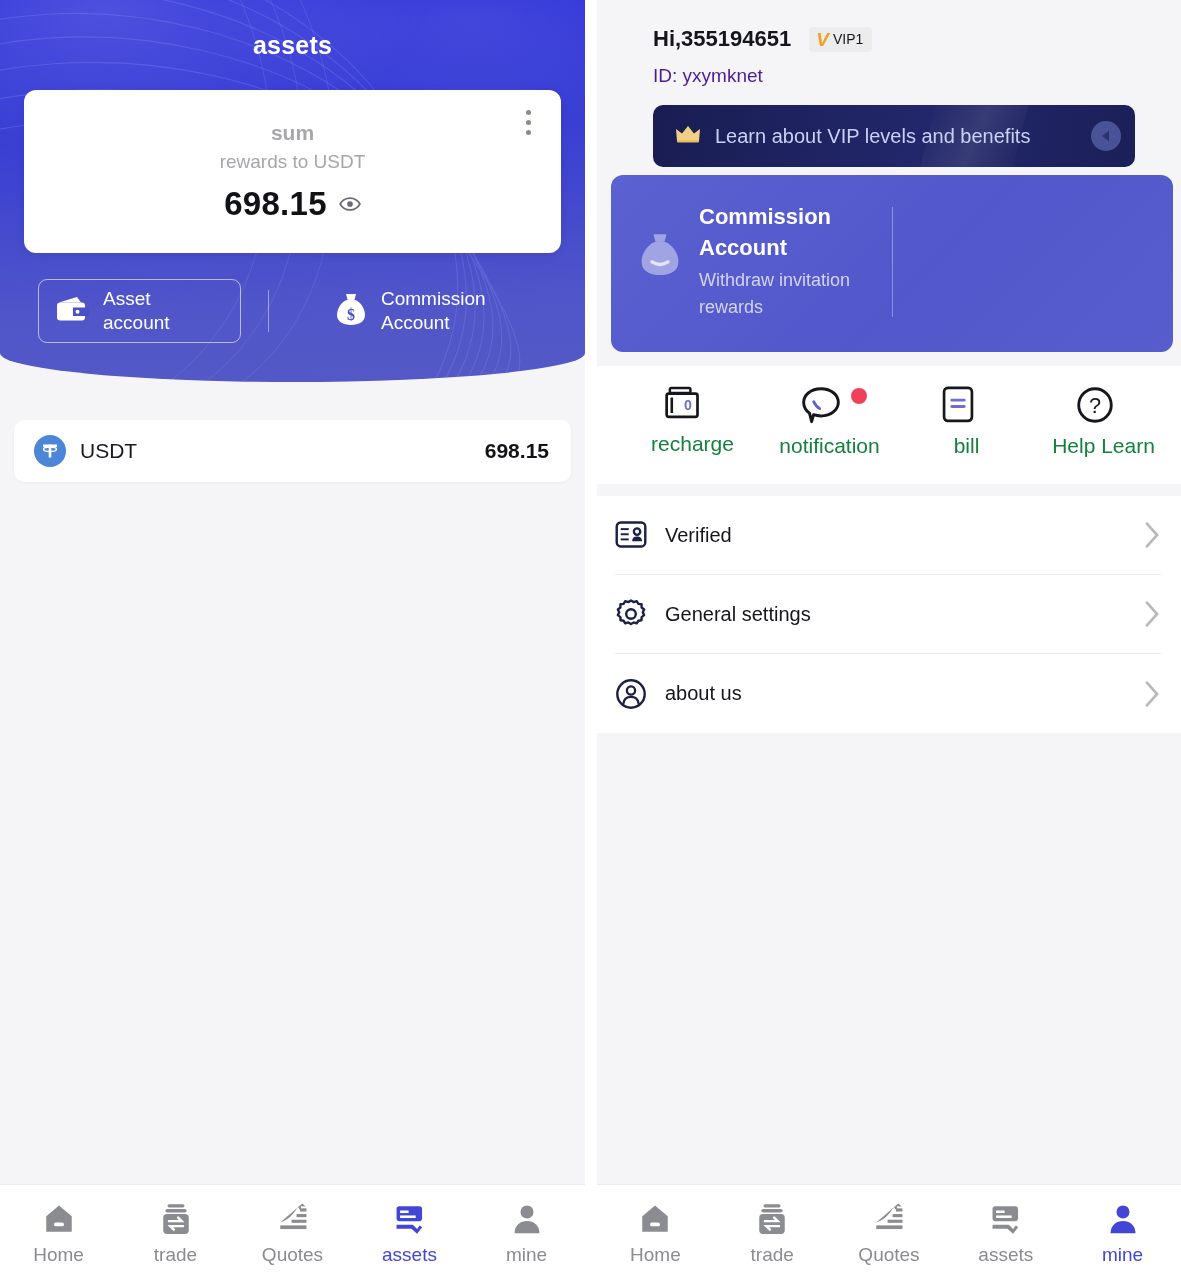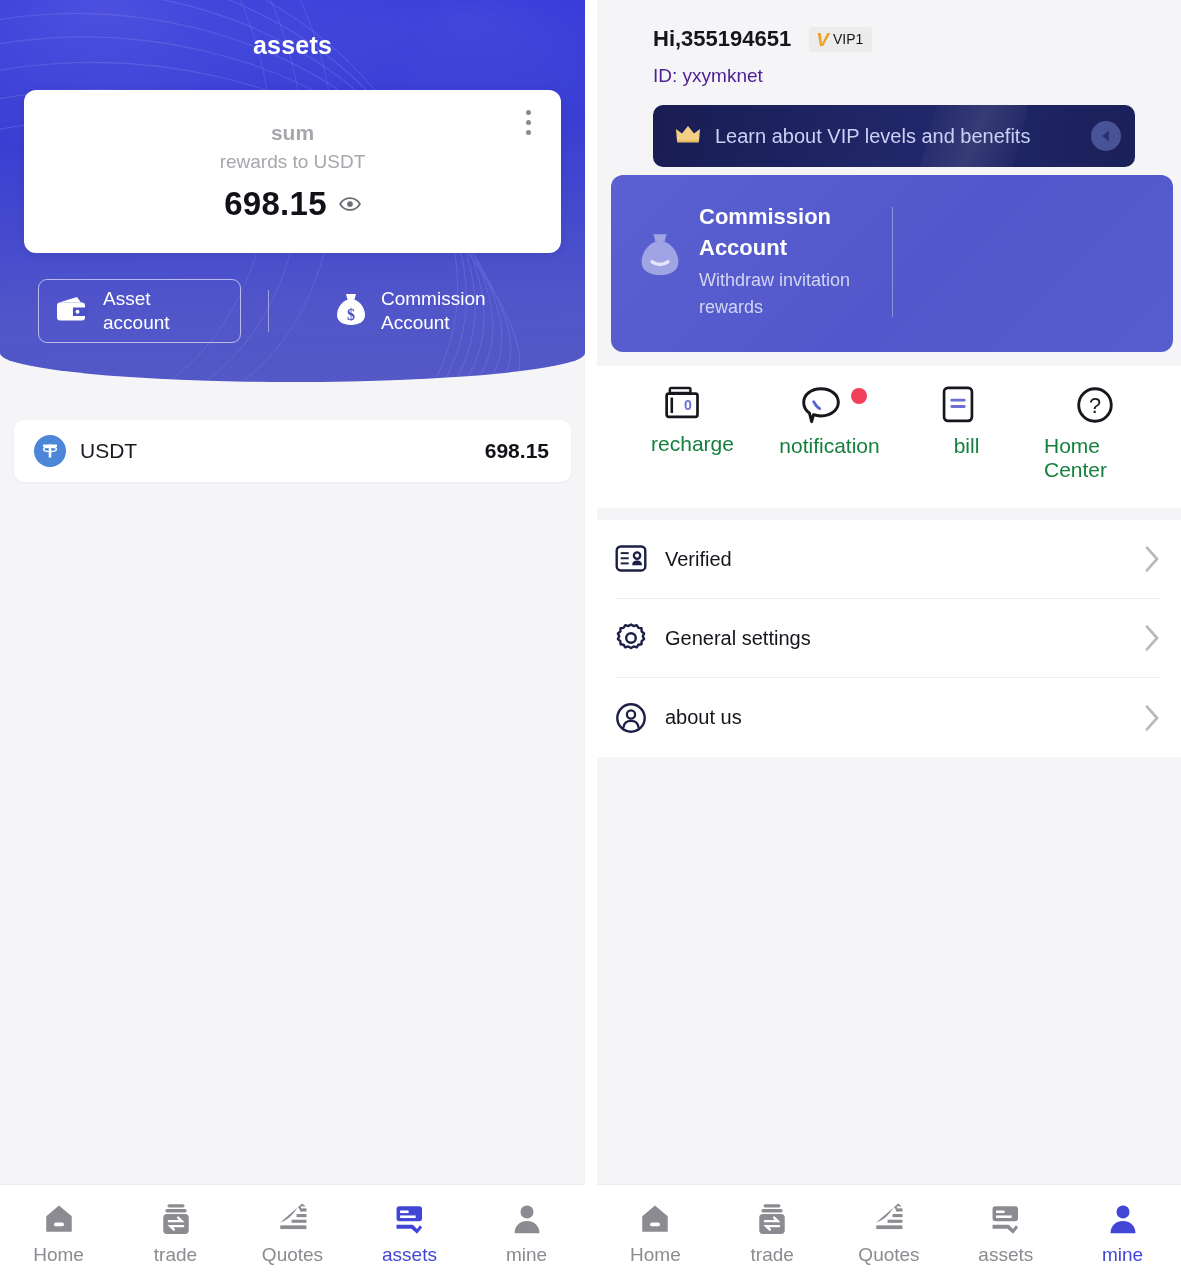--- a/index.html
+++ b/index.html
@@ -437,21 +437,21 @@
           <rect x="7" y="15" width="12" height="2.3" rx="1.1" fill="#6a6fd0"></rect>
         </svg>
         <span class="quick-label">bill</span>
       </div>
 
       <div class="quick-item">
         <svg width="38" height="38" viewBox="0 0 28 28">
           <circle cx="14" cy="14" r="12" fill="none" stroke="#16161c" stroke-width="2.1"></circle>
           <text x="14" y="20" font-size="16" text-anchor="middle" fill="#16161c" font-family="Liberation Sans, sans-serif">?</text>
         </svg>
-        <span class="quick-label">Home Center</span>
+        <span class="quick-label">Help Learn</span>
       </div>
     </div>
 
     <div class="settings">
       <div class="srow">
         <svg width="32" height="30" viewBox="0 0 28 26">
           <rect x="1.5" y="2" width="25" height="21" rx="3.5" fill="none" stroke="#1b2044" stroke-width="2.1"></rect>
           <rect x="5" y="7" width="7" height="1.7" fill="#1b2044"></rect>
           <rect x="5" y="11.5" width="7" height="1.7" fill="#1b2044"></rect>
           <rect x="5" y="16" width="7" height="1.7" fill="#1b2044"></rect>

